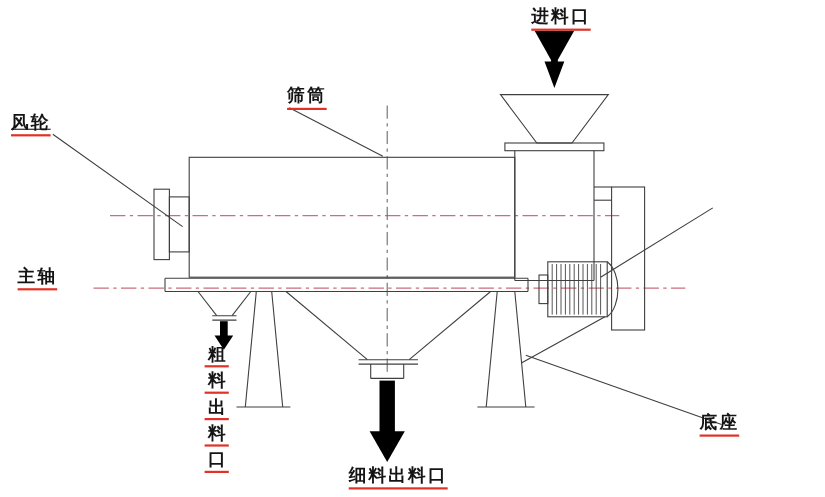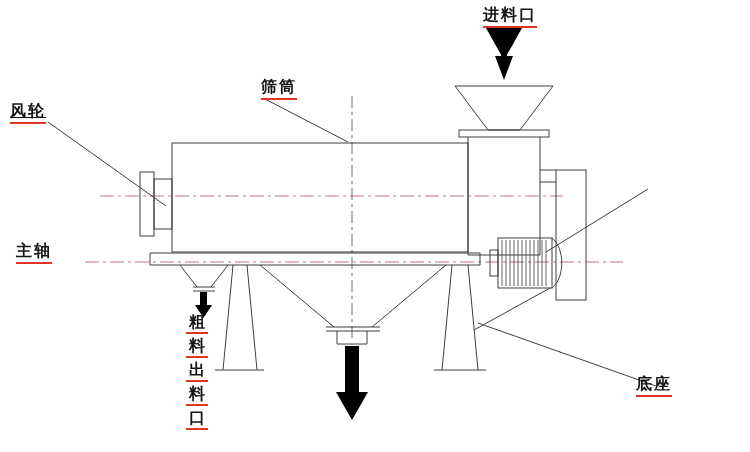--- a/index.html
+++ b/index.html
@@ -142,20 +142,21 @@
       <line class="ln" x1="648" y1="189" x2="546" y2="252"></line>
       <line class="ln" x1="656" y1="386" x2="478" y2="323"></line>
     </g>
   </svg>
 
   <div class="lbl" style="left:483px;top:5px;">进料口</div>
   <div class="lbl" style="left:223px;top:77px;margin-left:38px;">筛筒</div>
   <div class="lbl" style="left:10px;top:101px;text-decoration:underline;">风轮</div>
   <div class="lbl" style="left:16px;top:241px;">主轴</div>
   <div class="lbl" style="left:636px;top:374px;">底座</div>
+  <div class="lbl" style="left:317px;top:422px;">细料出料口</div>
 
   <div class="vlbl" style="left:186px;top:312px;">
     <div class="ch">粗</div>
     <div class="ch">料</div>
     <div class="ch">出</div>
     <div class="ch">料</div>
     <div class="ch">口</div>
   </div>
 
 </div>

